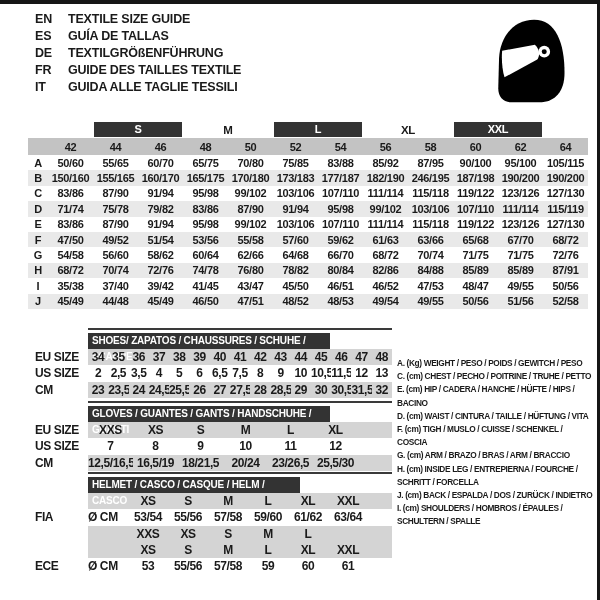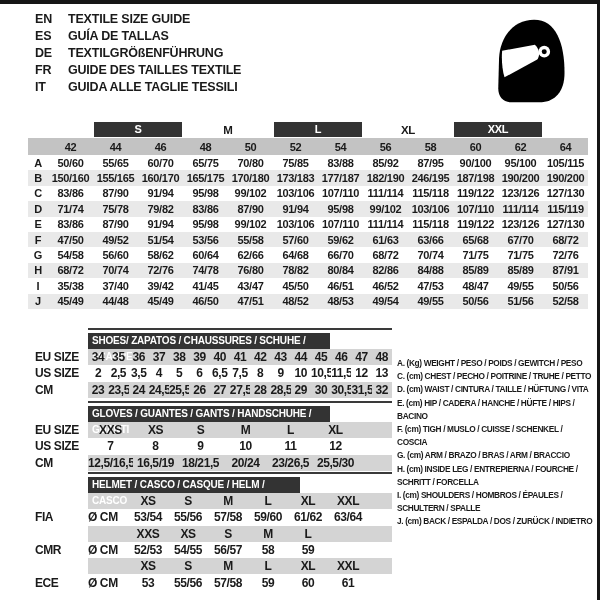--- a/index.html
+++ b/index.html
@@ -463,31 +463,20 @@
           <td class="g unit"></td>
           <td class="g">XXS</td>
           <td class="g">XS</td>
           <td class="g">S</td>
           <td class="g">M</td>
           <td class="g">L</td>
           <td class="g"></td>
           <td class="g"></td>
         </tr>
         <tr>
-          <td class="rowlbl">CMR</td>
-          <td class="unit">Ø CM</td>
-          <td>52/53</td>
-          <td>54/55</td>
-          <td>56/57</td>
-          <td>58</td>
-          <td>59</td>
-          <td></td>
-          <td></td>
-        </tr>
-        <tr>
           <td class="rowlbl"></td>
           <td class="g unit"></td>
           <td class="g">XS</td>
           <td class="g">S</td>
           <td class="g">M</td>
           <td class="g">L</td>
           <td class="g">XL</td>
           <td class="g">XXL</td>
           <td class="g"></td>
         </tr>
@@ -502,20 +491,20 @@
           <td>61</td>
           <td></td>
         </tr>
       </tbody>
   </table>
 </div>
 
 <div class="legend">
   <div class="legend-item">A. (Kg) WEIGHT / PESO / POIDS / GEWITCH / PESO</div>
   <div class="legend-item">C. (cm) CHEST / PECHO / POITRINE / TRUHE / PETTO</div>
+  <div class="legend-item">E. (cm) HIP / CADERA / HANCHE / HÜFTE / HIPS / BACINO</div>
   <div class="legend-item">D. (cm) WAIST / CINTURA / TAILLE / HÜFTUNG / VITA</div>
-  <div class="legend-item">E. (cm) HIP / CADERA / HANCHE / HÜFTE / HIPS / BACINO</div>
   <div class="legend-item">F. (cm) TIGH / MUSLO / CUISSE / SCHENKEL / COSCIA</div>
   <div class="legend-item">G. (cm) ARM / BRAZO / BRAS / ARM / BRACCIO</div>
   <div class="legend-item">H. (cm) INSIDE LEG / ENTREPIERNA / FOURCHE / SCHRITT / FORCELLA</div>
+  <div class="legend-item">J. (cm) BACK / ESPALDA / DOS / ZURÜCK / INDIETRO</div>
   <div class="legend-item">I. (cm) SHOULDERS / HOMBROS / ÉPAULES / SCHULTERN / SPALLE</div>
-  <div class="legend-item">J. (cm) BACK / ESPALDA / DOS / ZURÜCK / INDIETRO</div>
 </div>
 
 </body></html>

